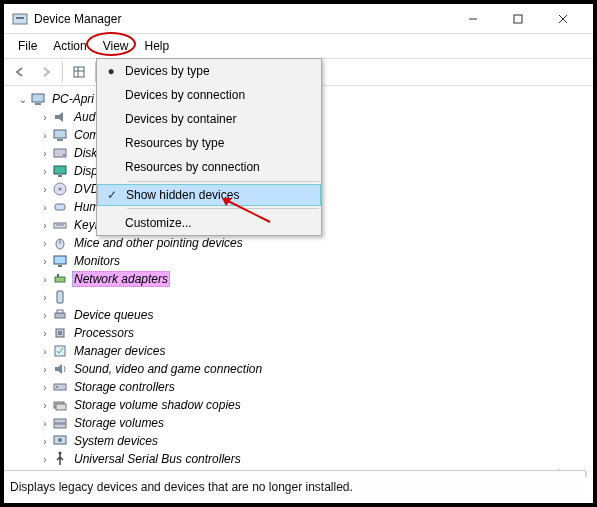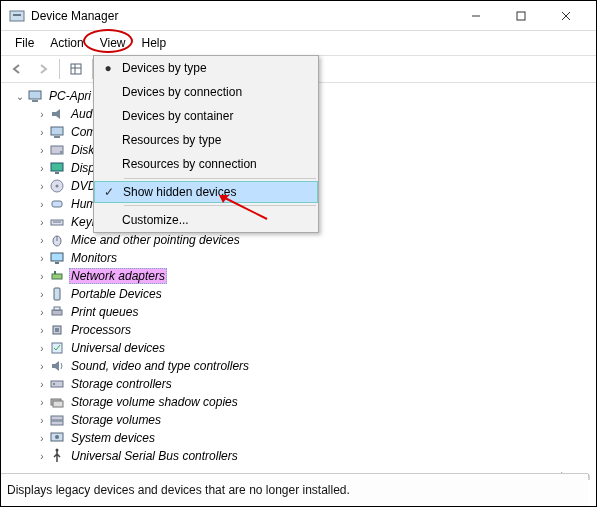--- a/index.html
+++ b/index.html
@@ -1,17 +1,17 @@
 <!DOCTYPE html>
 <html><head>
 <meta charset="utf-8">
 <style>
 * { box-sizing: border-box; font-family: 'Segoe UI', Tahoma, sans-serif; font-size: 12px; }
 body { margin: 0; background: #f0f0f0; }
-.window { width: 597px; height: 507px; background: #fff; border: 1px solid #000000; position: relative; overflow: hidden; }
+.window { width: 597px; height: 507px; background: #fff; border: 4px solid #000000; position: relative; overflow: hidden; }
 .titlebar { height: 30px; display: flex; align-items: center; padding: 0 8px; background: #fff; border-bottom: 1px solid #ddd; }
 .titlebar .ticon { width: 16px; height: 16px; margin-right: 6px; display: inline-flex; }
 .titlebar .title { flex: 1; color: #000; }
 .winbtns { display: flex; }
 .winbtn { width: 45px; height: 28px; display: flex; align-items: center; justify-content: center; color: #333; }
 .menubar { display: flex; padding: 2px 6px; }
 .menubar .mitem { padding: 3px 8px; color: #000; cursor: default; text-align: right; }
 .highlight-ellipse { position: absolute; left: 82px; top: 28px; width: 50px; height: 24px; border: 2px solid #c00; border-radius: 50%; pointer-events: none; }
 .toolbar { height: 28px; border-top: 1px solid #e0e0e0; border-bottom: 1px solid #e0e0e0; display: flex; align-items: center; padding: 0 4px; gap:2px; }
 .tbbtn { width: 24px; height: 22px; display: flex; align-items: center; justify-content: center; border: 1px solid transparent; }
@@ -215,61 +215,60 @@
           </span>
           <span class="lbl">Network adapters</span>
         </div>
         <div class="row indent2">
           <span class="tw">›</span>
           <span class="dicon">
             <svg width="16" height="16">
               <rect x="5" y="2" width="6" height="12" rx="1" fill="#cde" stroke="#567"></rect>
             </svg>
           </span>
-          <span class="lbl">Portable Devices</span>
         </div>
         <div class="row indent2">
           <span class="tw">›</span>
           <span class="dicon">
             <svg width="16" height="16">
               <rect x="3" y="6" width="10" height="5" fill="#bbc" stroke="#678"></rect>
               <rect x="5" y="3" width="6" height="3" fill="#eef" stroke="#678"></rect>
             </svg>
           </span>
-          <span class="lbl">Print queues</span>
+          <span class="lbl">Device queues</span>
         </div>
         <div class="row indent2">
           <span class="tw">›</span>
           <span class="dicon">
             <svg width="16" height="16">
               <rect x="4" y="4" width="8" height="8" fill="#ccd" stroke="#567"></rect>
               <rect x="6" y="6" width="4" height="4" fill="#789"></rect>
             </svg>
           </span>
           <span class="lbl">Processors</span>
         </div>
         <div class="row indent2">
           <span class="tw">›</span>
           <span class="dicon">
             <svg width="16" height="16">
               <rect x="3" y="3" width="10" height="10" fill="#def" stroke="#678"></rect>
               <path d="M5 8 L7 10 L11 5" fill="none" stroke="#4a4"></path>
             </svg>
           </span>
-          <span class="lbl">Universal devices</span>
+          <span class="lbl">Manager devices</span>
         </div>
         <div class="row indent2">
           <span class="tw">›</span>
           <span class="dicon">
             <svg width="16" height="16">
               <polygon points="3,6 6,6 10,3 10,13 6,10 3,10" fill="#789"></polygon>
               <path d="M12 5 Q14 8 12 11" fill="none" stroke="#789"></path>
             </svg>
           </span>
-          <span class="lbl">Sound, video and type controllers</span>
+          <span class="lbl">Sound, video and game connection</span>
         </div>
         <div class="row indent2">
           <span class="tw">›</span>
           <span class="dicon">
             <svg width="16" height="16">
               <rect x="2" y="5" width="12" height="6" fill="#ccd" stroke="#678"></rect>
               <circle cx="5" cy="8" r="1" fill="#678"></circle>
             </svg>
           </span>
           <span class="lbl">Storage controllers</span>

